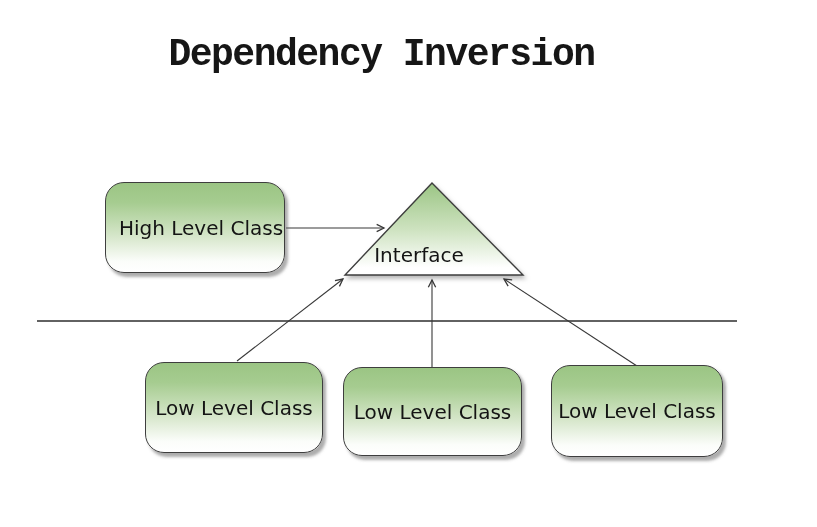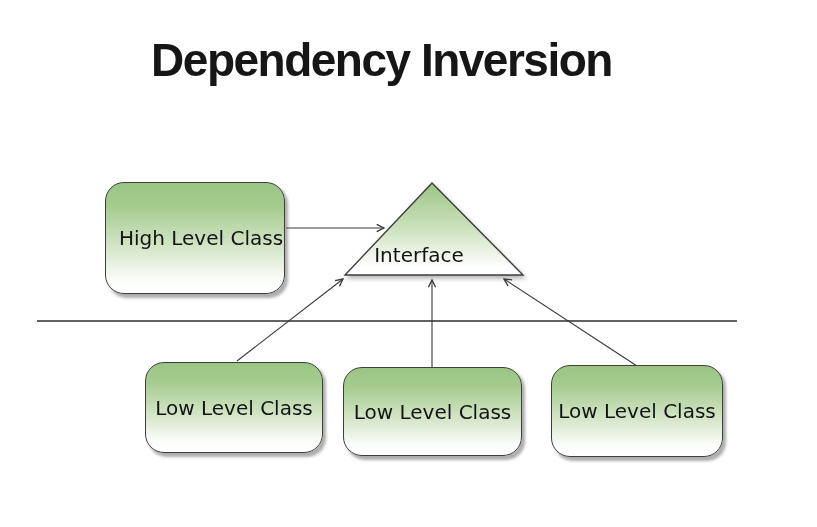--- a/index.html
+++ b/index.html
@@ -10,23 +10,23 @@
     background: #ffffff;
     font-family: "DejaVu Sans", sans-serif;
     overflow: hidden;
   }
   .title {
     position: absolute;
     left: 0;
     top: 33px;
     width: 763px;
     text-align: center;
-    font-family: Liberation Sans, sans-serif;
+    font-family: Liberation Mono, monospace;
     font-weight: bold;
-    font-size: 46px;
+    font-size: 38px;
     letter-spacing: -1.5px;
     color: #161616;
   }
   .layer {
     position: absolute;
     left: 0;
     top: 0;
   }
   .node {
     position: absolute;
@@ -35,21 +35,21 @@
     border-radius: 19px;
     background: linear-gradient(180deg, #9bc584 0%, #a6cc90 22%, #d9e8ce 62%, #fbfdfa 88%, #ffffff 100%);
     box-shadow: 3px 3.5px 3px rgba(105,105,105,0.55);
     display: flex;
     align-items: center;
     justify-content: center;
     font-size: 20px;
     color: #141414;
     white-space: nowrap;
   }
-  .node-high { left: 105px; top: 182px; width: 180px; height: 112px; padding-left: 12px; }
+  .node-high { left: 105px; top: 182px; width: 180px; height: 91px; padding-left: 12px; }
   .node-low1 { left: 145px; top: 362px; width: 178px; height: 91px; }
   .node-low2 { left: 343px; top: 367px; width: 179px; height: 89px; }
   .node-low3 { left: 551px; top: 365px; width: 172px; height: 92px; }
   .iface-label {
     position: absolute;
     left: 358px;
     top: 241px;
     width: 122px;
     height: 28px;
     text-align: center;

